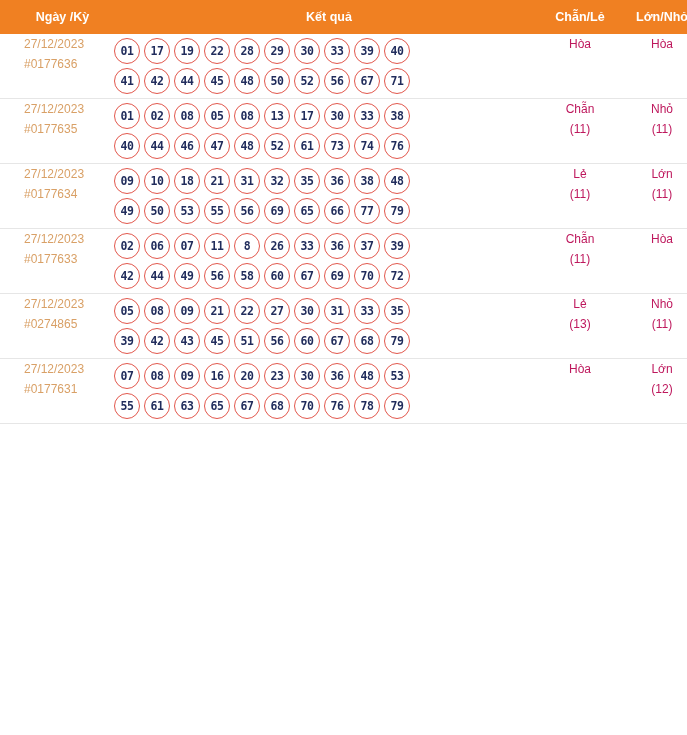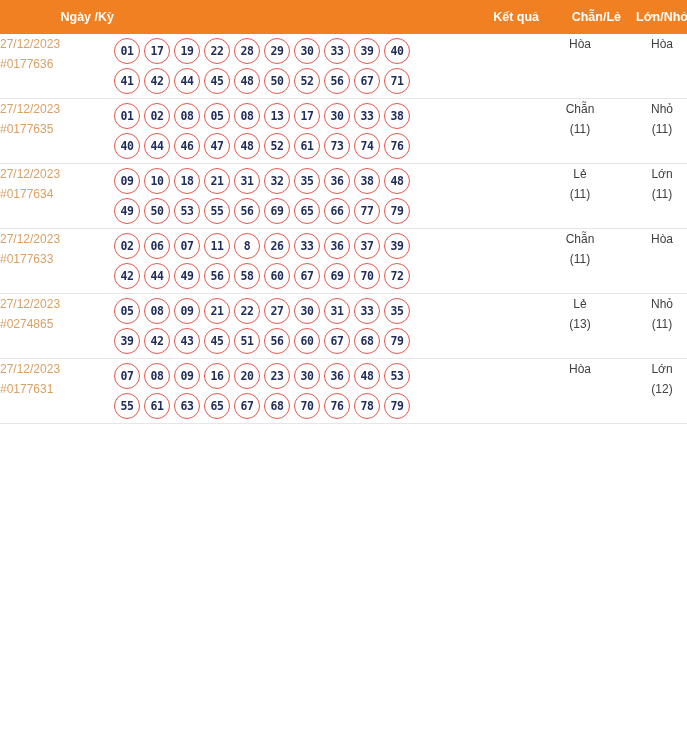--- a/index.html
+++ b/index.html
@@ -22,48 +22,49 @@
   }
 
   
   .table-header {
     background: #F08022;
   }
   .table-header th {
     color: #ffffff;
     font-size: 12.5px;
     font-weight: bold;
-    text-align: right;
+    text-align: center;
     padding: 0;
     height: 34px;
     vertical-align: middle;
     white-space: nowrap;
   }
   th.col-date   { width: 103px; padding-left: 11px; }
   th.col-result { width: 420px; padding-left: 5px;  }
-  th.col-oe     { width: 82px;  text-align: right; margin-top: 43px; }
+  th.col-oe     { width: 82px;  text-align: center; margin-top: 43px; }
   th.col-bs     { width: 82px;  text-align: center; }
 
   
   .draw-row > td {
     border-top: 1px solid #e6e6e6;
     padding: 0;
     vertical-align: top;
   }
   .draw-row:first-of-type > td { border-top: none; }
 
   .cell-date {
     padding: 13px 4px 10px 11px;
     white-space: nowrap;
   }
   .date-text, .draw-id {
     display: block;
     color: #D9A066;
     font-size: 12px;
     line-height: 20px;
+    padding-left: 24px;
   }
 
   .cell-result {
     padding: 8px 0 8px 3px;
   }
   .ball-line {
     display: flex;
     flex-wrap: nowrap;
     gap: 4px;
     margin: 4px 0;
@@ -85,21 +86,21 @@
     letter-spacing: -0.3px;
   }
 
   .cell-verdict {
     padding: 13px 0 10px 0;
     text-align: center;
     white-space: nowrap;
   }
   .verdict-label, .verdict-count {
     display: block;
-    color: #404040;
+    color: #be185d;
     font-size: 12px;
     line-height: 20px;
   }
   .verdict-count:empty { display: none; }
 
   .table-footer-rule {
     height: 1px;
     background: #e6e6e6;
     width: 687px;
   }

